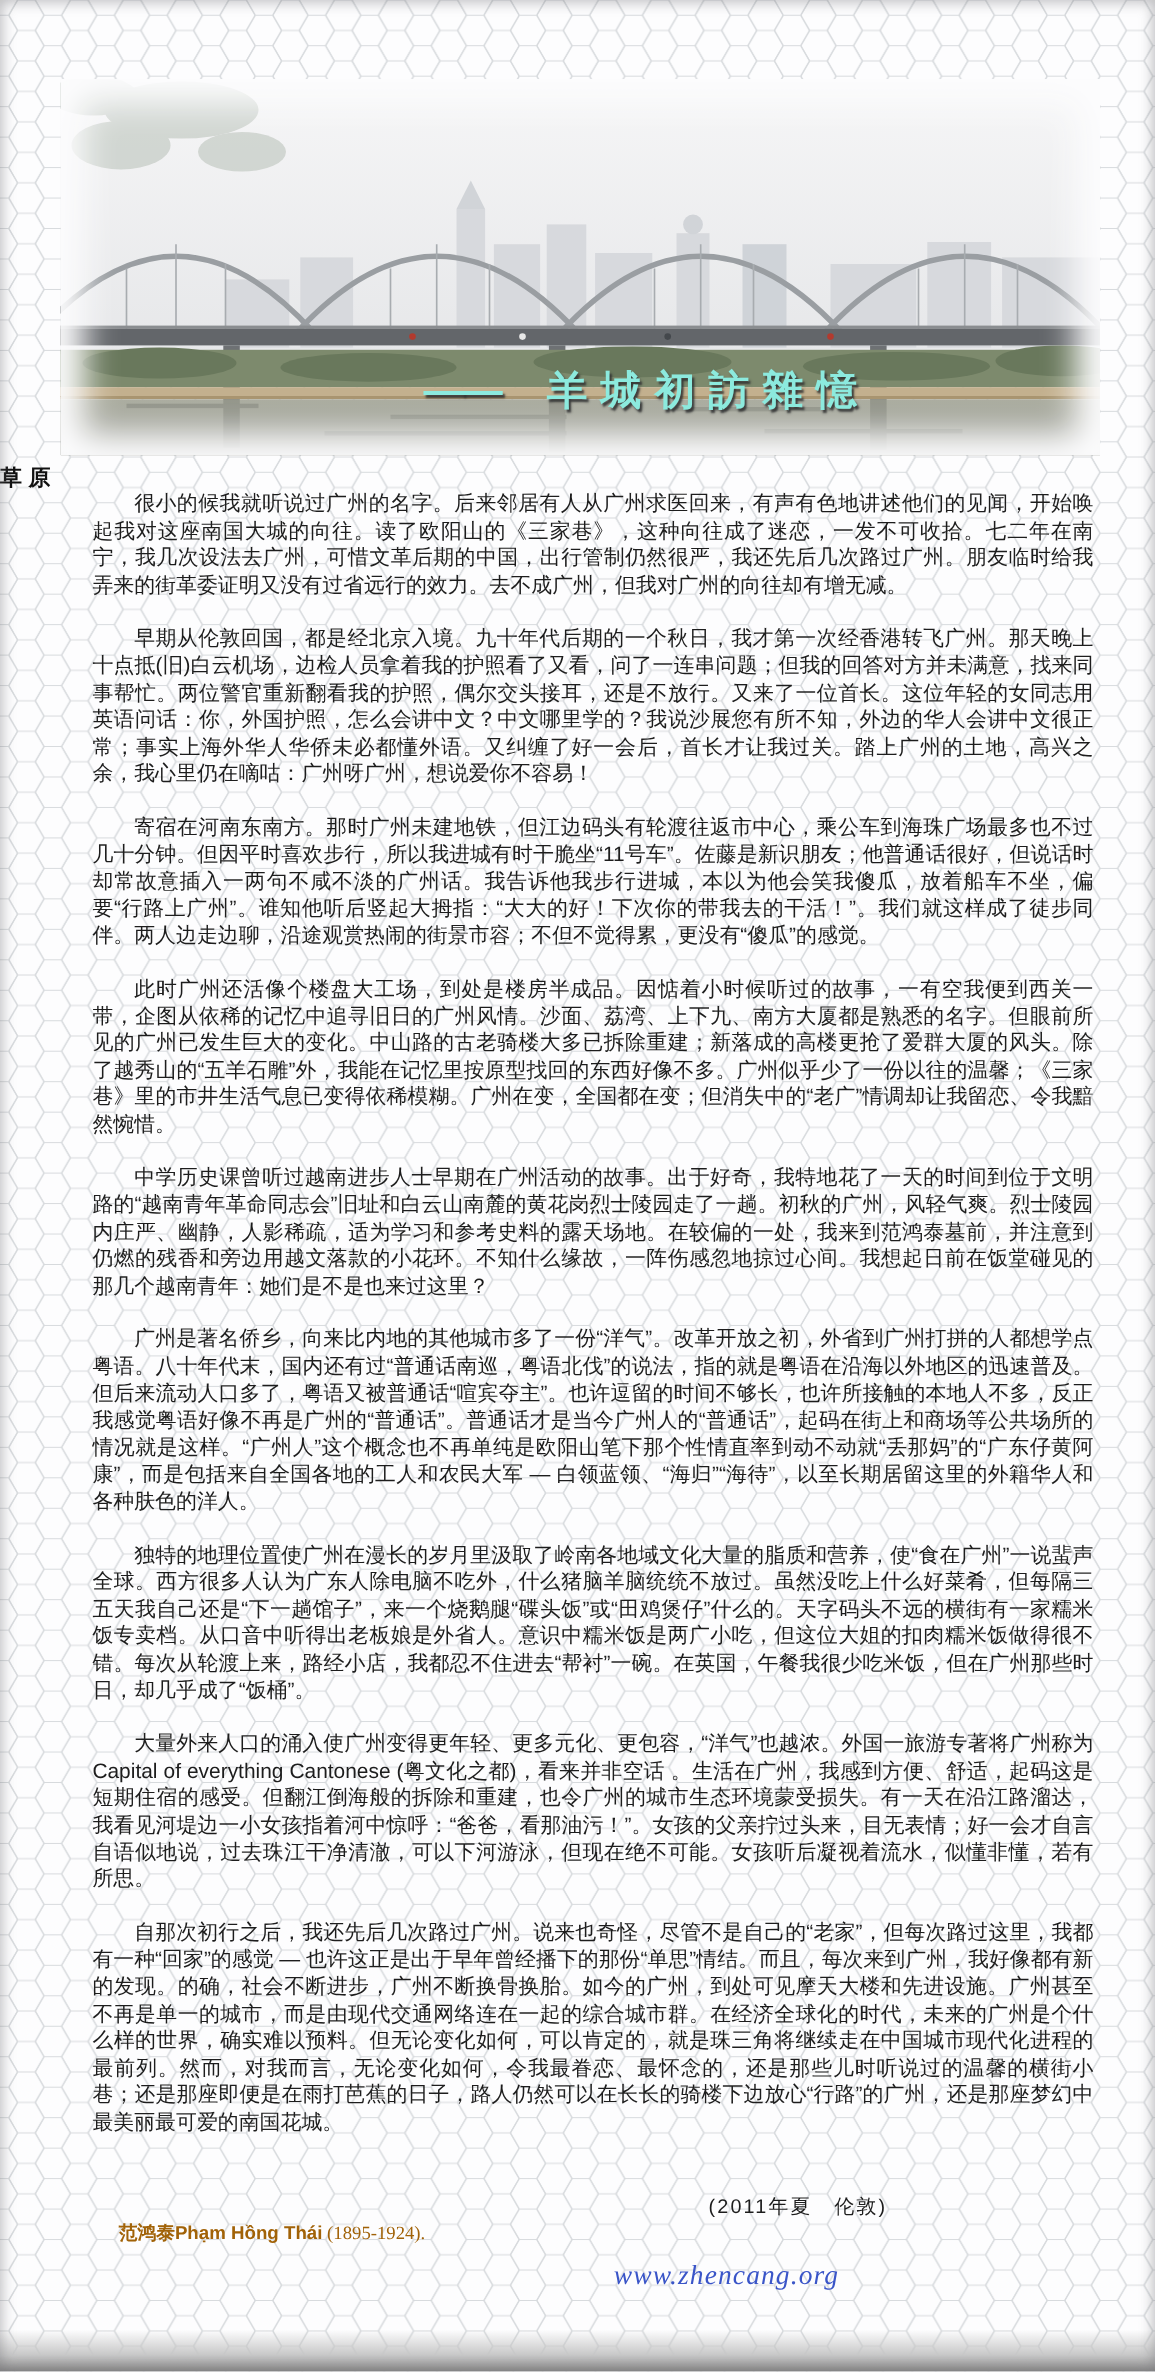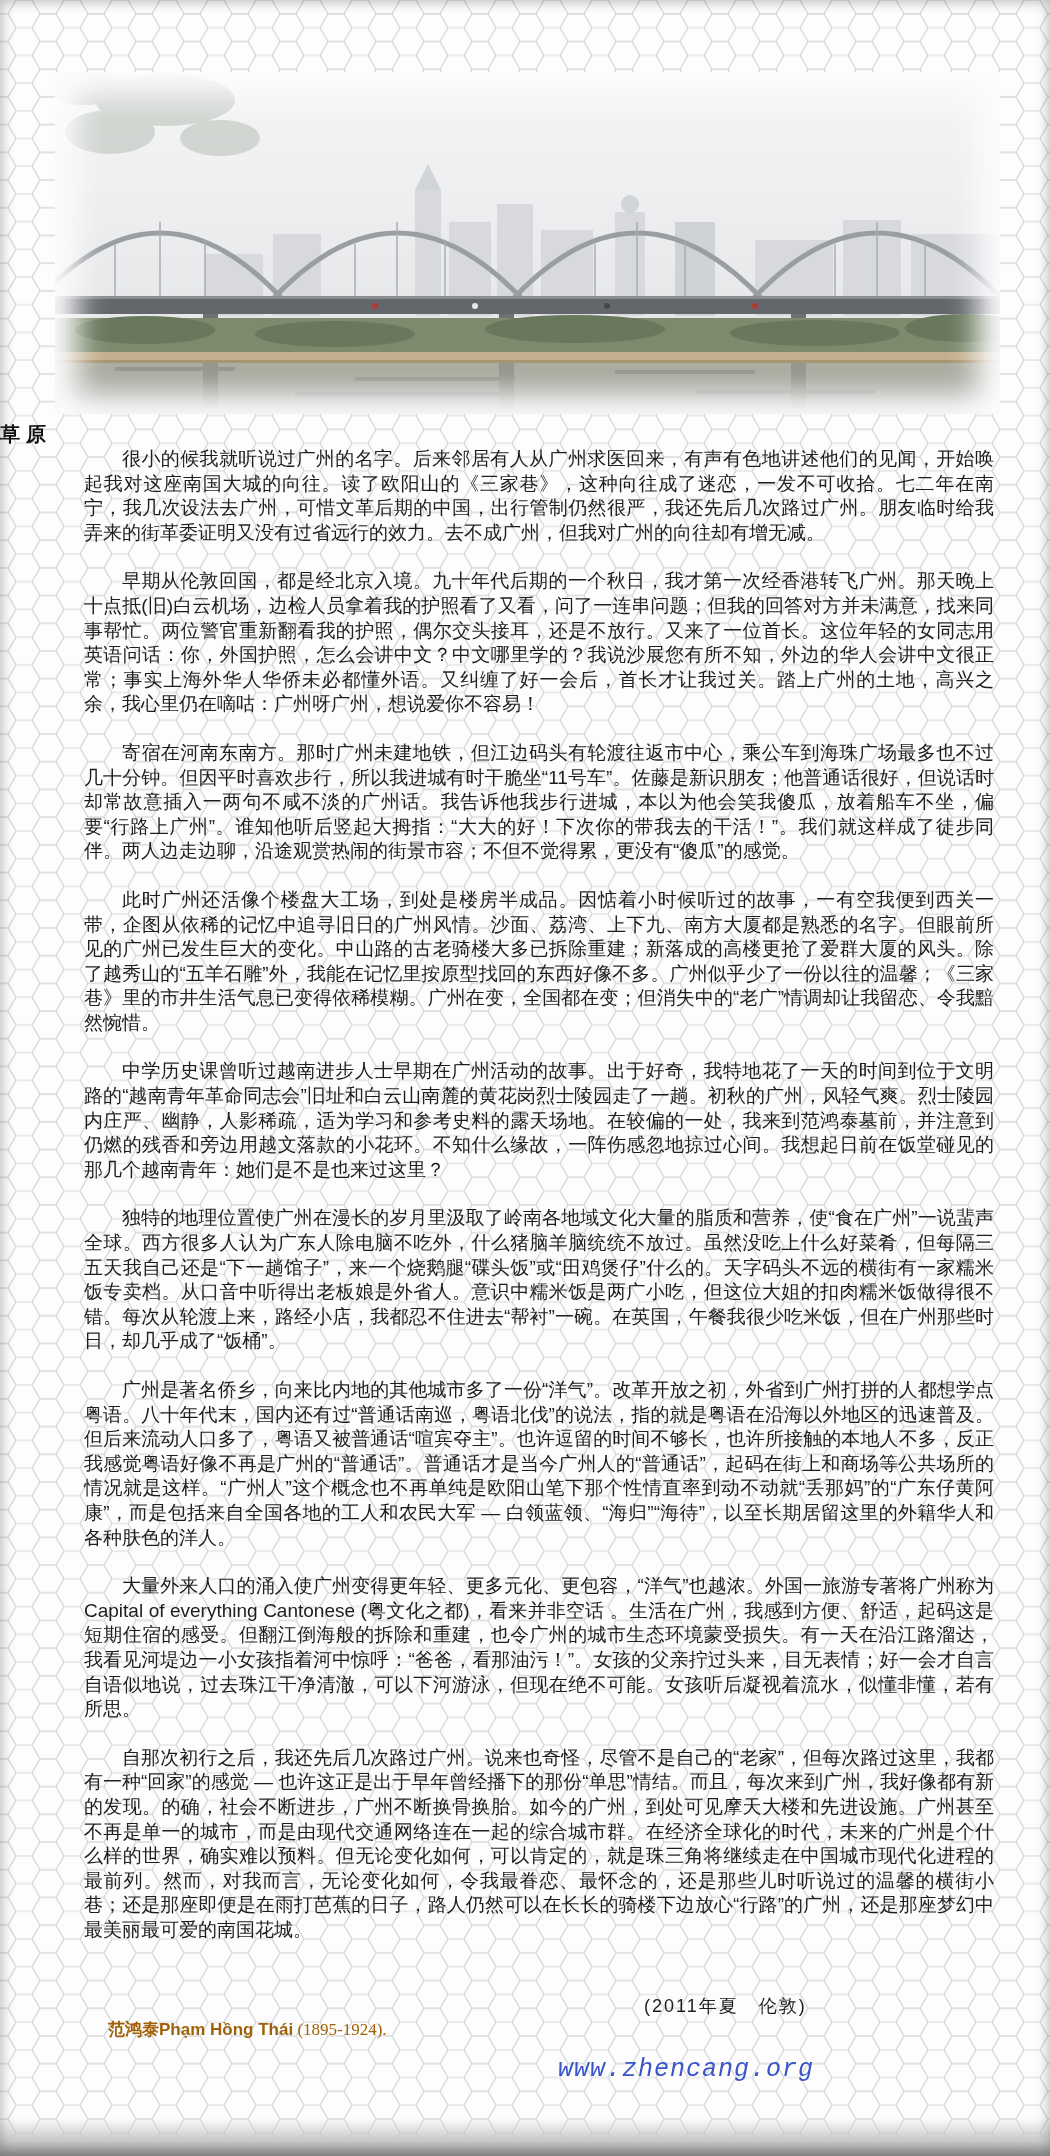--- a/index.html
+++ b/index.html
@@ -39,21 +39,21 @@
   .article{position:absolute;left:84px;top:447px;width:910px;z-index:2;
     font-size:19px;line-height:24.6px;color:#1d1d1d;text-align:justify;}
   .article p{margin:0 0 24px 0;text-indent:2em;}
   .signature{position:absolute;left:644px;top:1994px;z-index:2;font-size:18px;color:#1d1d1d;letter-spacing:2px;}
   
   .footnote{position:absolute;left:108px;top:2018px;z-index:2;font-size:17px;color:#a16207;}
   .footnote .fn-name{font-weight:bold;}
   .footnote .fn-dates{font-family:"Liberation Serif",serif;font-weight:normal;}
   
   .site-url{position:absolute;left:558px;top:2055px;z-index:2;
-    font-family:Liberation Mono, monospace;font-style:italic;
+    font-family:Liberation Serif, serif;font-style:italic;
     font-size:25px;color:#3a55c8;letter-spacing:1px;text-align:right;}
 </style>
 </head>
 <body>
 
 <svg id="hexbg" width="1050" height="2156" xmlns="http://www.w3.org/2000/svg">
   <defs>
     <pattern id="hexpat" width="48" height="27.7" patternUnits="userSpaceOnUse">
       <rect width="48" height="27.7" fill="#fdfdfe"></rect>
       <g stroke="#d7dadd" stroke-width="1.1" fill="none">
@@ -159,32 +159,35 @@
         <rect x="444" y="291" width="15" height="48"></rect>
         <rect x="736" y="291" width="15" height="46"></rect>
       <rect x="60" y="295" width="120" height="4"></rect>
         <rect x="300" y="305" width="160" height="4"></rect>
       <rect x="560" y="298" width="140" height="4"></rect>
         <rect x="240" y="320" width="220" height="4"></rect>
       <rect x="640" y="318" width="180" height="4"></rect>
     </g>
   </svg>
   <div class="header-feather"></div>
+  <div class="photo-subtitle">
+    <span class="dash">——</span><span class="sub">羊城初訪雜憶</span>
+  </div>
 </div>
 
 <div class="author">草原</div>
 
 <div class="article">
   <p>很小的候我就听说过广州的名字。后来邻居有人从广州求医回来，有声有色地讲述他们的见闻，开始唤起我对这座南国大城的向往。读了欧阳山的《三家巷》，这种向往成了迷恋，一发不可收拾。七二年在南宁，我几次设法去广州，可惜文革后期的中国，出行管制仍然很严，我还先后几次路过广州。朋友临时给我弄来的街革委证明又没有过省远行的效力。去不成广州，但我对广州的向往却有增无减。</p>
   <p>早期从伦敦回国，都是经北京入境。九十年代后期的一个秋日，我才第一次经香港转飞广州。那天晚上十点抵(旧)白云机场，边检人员拿着我的护照看了又看，问了一连串问题；但我的回答对方并未满意，找来同事帮忙。两位警官重新翻看我的护照，偶尔交头接耳，还是不放行。又来了一位首长。这位年轻的女同志用英语问话：你，外国护照，怎么会讲中文？中文哪里学的？我说沙展您有所不知，外边的华人会讲中文很正常；事实上海外华人华侨未必都懂外语。又纠缠了好一会后，首长才让我过关。踏上广州的土地，高兴之余，我心里仍在嘀咕：广州呀广州，想说爱你不容易！</p>
   <p>寄宿在河南东南方。那时广州未建地铁，但江边码头有轮渡往返市中心，乘公车到海珠广场最多也不过几十分钟。但因平时喜欢步行，所以我进城有时干脆坐“11号车”。佐藤是新识朋友；他普通话很好，但说话时却常故意插入一两句不咸不淡的广州话。我告诉他我步行进城，本以为他会笑我傻瓜，放着船车不坐，偏要“行路上广州”。谁知他听后竖起大拇指：“大大的好！下次你的带我去的干活！”。我们就这样成了徒步同伴。两人边走边聊，沿途观赏热闹的街景市容；不但不觉得累，更没有“傻瓜”的感觉。</p>
   <p>此时广州还活像个楼盘大工场，到处是楼房半成品。因惦着小时候听过的故事，一有空我便到西关一带，企图从依稀的记忆中追寻旧日的广州风情。沙面、荔湾、上下九、南方大厦都是熟悉的名字。但眼前所见的广州已发生巨大的变化。中山路的古老骑楼大多已拆除重建；新落成的高楼更抢了爱群大厦的风头。除了越秀山的“五羊石雕”外，我能在记忆里按原型找回的东西好像不多。广州似乎少了一份以往的温馨；《三家巷》里的市井生活气息已变得依稀模糊。广州在变，全国都在变；但消失中的“老广”情调却让我留恋、令我黯然惋惜。</p>
   <p>中学历史课曾听过越南进步人士早期在广州活动的故事。出于好奇，我特地花了一天的时间到位于文明路的“越南青年革命同志会”旧址和白云山南麓的黄花岗烈士陵园走了一趟。初秋的广州，风轻气爽。烈士陵园内庄严、幽静，人影稀疏，适为学习和参考史料的露天场地。在较偏的一处，我来到范鸿泰墓前，并注意到仍燃的残香和旁边用越文落款的小花环。不知什么缘故，一阵伤感忽地掠过心间。我想起日前在饭堂碰见的那几个越南青年：她们是不是也来过这里？</p>
+  <p>广州是著名侨乡，向来比内地的其他城市多了一份“洋气”。改革开放之初，外省到广州打拼的人都想学点粤语。八十年代末，国内还有过“普通话南巡，粤语北伐”的说法，指的就是粤语在沿海以外地区的迅速普及。但后来流动人口多了，粤语又被普通话“喧宾夺主”。也许逗留的时间不够长，也许所接触的本地人不多，反正我感觉粤语好像不再是广州的“普通话”。普通话才是当今广州人的“普通话”，起码在街上和商场等公共场所的情况就是这样。“广州人”这个概念也不再单纯是欧阳山笔下那个性情直率到动不动就“丢那妈”的“广东仔黄阿康”，而是包括来自全国各地的工人和农民大军 — 白领蓝领、“海归”“海待”，以至长期居留这里的外籍华人和各种肤色的洋人。</p>
   <p>独特的地理位置使广州在漫长的岁月里汲取了岭南各地域文化大量的脂质和营养，使“食在广州”一说蜚声全球。西方很多人认为广东人除电脑不吃外，什么猪脑羊脑统统不放过。虽然没吃上什么好菜肴，但每隔三五天我自己还是“下一趟馆子”，来一个烧鹅腿“碟头饭”或“田鸡煲仔”什么的。天字码头不远的横街有一家糯米饭专卖档。从口音中听得出老板娘是外省人。意识中糯米饭是两广小吃，但这位大姐的扣肉糯米饭做得很不错。每次从轮渡上来，路经小店，我都忍不住进去“帮衬”一碗。在英国，午餐我很少吃米饭，但在广州那些时日，却几乎成了“饭桶”。</p>
-  <p>广州是著名侨乡，向来比内地的其他城市多了一份“洋气”。改革开放之初，外省到广州打拼的人都想学点粤语。八十年代末，国内还有过“普通话南巡，粤语北伐”的说法，指的就是粤语在沿海以外地区的迅速普及。但后来流动人口多了，粤语又被普通话“喧宾夺主”。也许逗留的时间不够长，也许所接触的本地人不多，反正我感觉粤语好像不再是广州的“普通话”。普通话才是当今广州人的“普通话”，起码在街上和商场等公共场所的情况就是这样。“广州人”这个概念也不再单纯是欧阳山笔下那个性情直率到动不动就“丢那妈”的“广东仔黄阿康”，而是包括来自全国各地的工人和农民大军 — 白领蓝领、“海归”“海待”，以至长期居留这里的外籍华人和各种肤色的洋人。</p>
   <p>大量外来人口的涌入使广州变得更年轻、更多元化、更包容，“洋气”也越浓。外国一旅游专著将广州称为Capital of everything Cantonese (粤文化之都)，看来并非空话 。生活在广州，我感到方便、舒适，起码这是短期住宿的感受。但翻江倒海般的拆除和重建，也令广州的城市生态环境蒙受损失。有一天在沿江路溜达，我看见河堤边一小女孩指着河中惊呼：“爸爸，看那油污！”。女孩的父亲拧过头来，目无表情；好一会才自言自语似地说，过去珠江干净清澈，可以下河游泳，但现在绝不可能。女孩听后凝视着流水，似懂非懂，若有所思。</p>
   <p>自那次初行之后，我还先后几次路过广州。说来也奇怪，尽管不是自己的“老家”，但每次路过这里，我都有一种“回家”的感觉 — 也许这正是出于早年曾经播下的那份“单思”情结。而且，每次来到广州，我好像都有新的发现。的确，社会不断进步，广州不断换骨换胎。如今的广州，到处可见摩天大楼和先进设施。广州甚至不再是单一的城市，而是由现代交通网络连在一起的综合城市群。在经济全球化的时代，未来的广州是个什么样的世界，确实难以预料。但无论变化如何，可以肯定的，就是珠三角将继续走在中国城市现代化进程的最前列。然而，对我而言，无论变化如何，令我最眷恋、最怀念的，还是那些儿时听说过的温馨的横街小巷；还是那座即便是在雨打芭蕉的日子，路人仍然可以在长长的骑楼下边放心“行路”的广州，还是那座梦幻中最美丽最可爱的南国花城。</p>
 </div>
 
 <div class="signature">(2011年夏　伦敦)</div>
 
 <div class="footnote">
   <span class="fn-name">范鸿泰Phạm Hồng Thái</span><span class="fn-dates"> (1895-1924).</span>
 </div>
 

